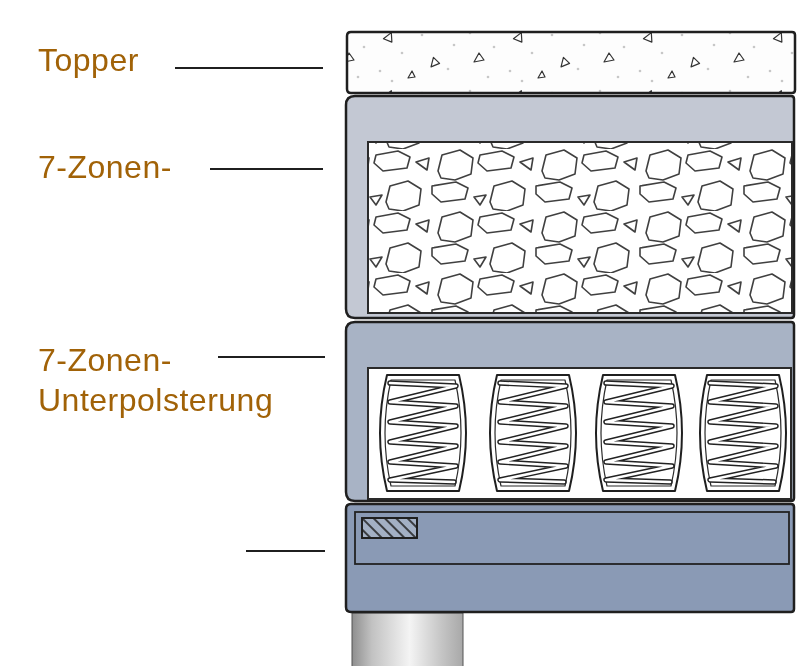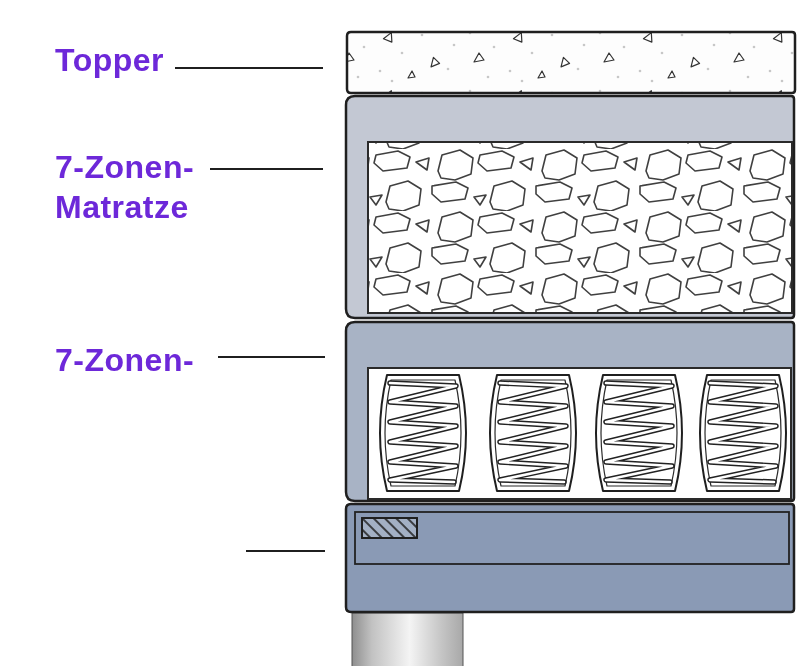--- a/index.html
+++ b/index.html
@@ -5,25 +5,25 @@
   html,body{margin:0;padding:0;background:#fff;}
   #canvas{
     position:relative;
     width:800px;height:666px;
     background:#ffffff;
     overflow:hidden;
     font-family:"Liberation Sans","DejaVu Sans",sans-serif;
   }
   .label{
     position:absolute;
-    left:55px;
-    color:#6d28d9;
+    left:38px;
+    color:#a16207;
     font-size:32px;
     line-height:40px;
-    font-weight:700;
+    font-weight:400;
     letter-spacing:0.5px;
     white-space:nowrap;
   }
   .label span{display:block;}
   #label-topper{top:40px;}
   #label-mattress{top:147px;}
   #label-springs{top:340px;}
   #label-frame{top:532px;}
   .leader{
     position:absolute;
@@ -52,24 +52,24 @@
 </head>
 <body>
 
 <div id="canvas">
 
   <div class="label" id="label-topper">
     <span>Topper</span>
   </div>
   <div class="label" id="label-mattress">
     <span>7-Zonen-</span>
-    <span>Matratze</span>
   </div>
   <div class="label" id="label-springs">
     <span>7-Zonen-</span>
+    <span>Unterpolsterung</span>
   </div>
 
   <div class="leader" id="leader-topper"></div>
   <div class="leader" id="leader-mattress"></div>
   <div class="leader" id="leader-springs"></div>
   <div class="leader" id="leader-frame"></div>
 
   <svg id="diagram" width="470" height="641" viewBox="0 0 470 641">
     <defs>
 

